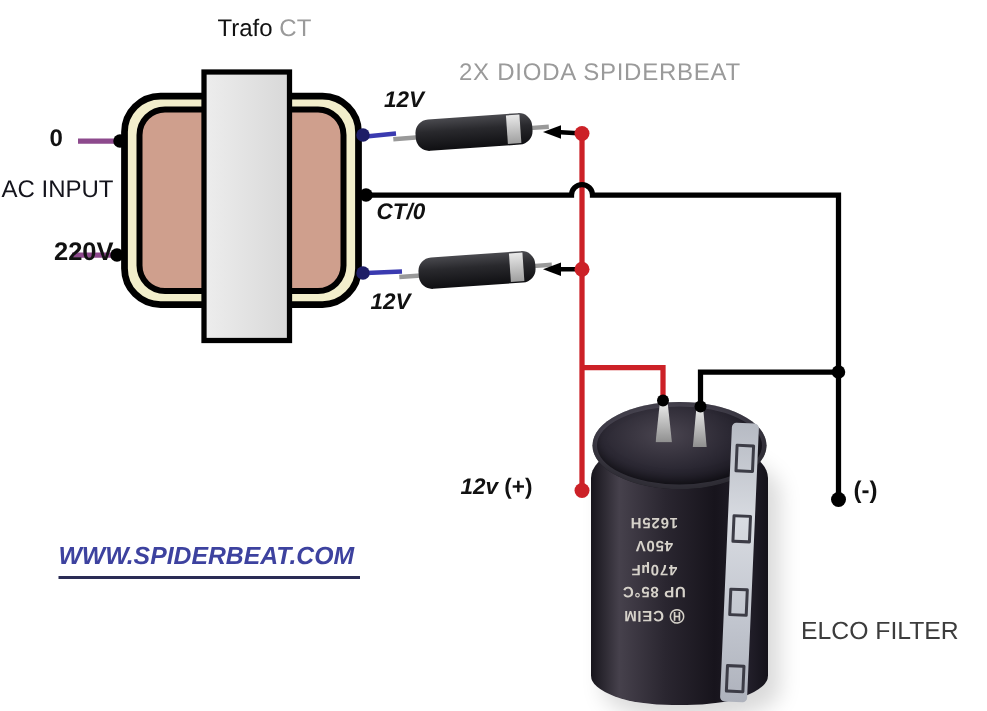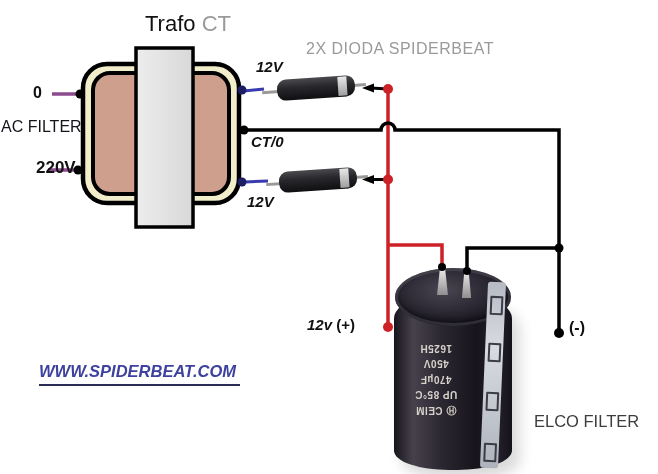--- a/index.html
+++ b/index.html
@@ -16,21 +16,21 @@
   .st-red{stroke:var(--wire-red,#cc2127);}
   .st-black{stroke:var(--wire-black,#000);}
   .st-blue{stroke:var(--wire-blue,#3a3ab0);}
   .st-purple{stroke:var(--wire-purple,#8d4a8d);}
   .st-lead{stroke:var(--lead-gray,#999);}
   .f-red{fill:var(--wire-red,#cc2127);}
   .f-black{fill:var(--wire-black,#000);}
   .f-navy{fill:var(--terminal-navy,#1d1d66);}
 
   
-  #title{left:145px;top:11px;font-size:22px;}
+  #title{left:145px;top:11px;font-size:16px;}
   #title .t2{color:var(--label-gray,#949494);}
   #dioda-label{left:306px;top:40px;font-size:16px;color:var(--label-gray,#9a9a9a);letter-spacing:.5px;}
   #v12-top{left:256px;top:58px;font-size:15px;}
   #ct0-label{left:251px;top:133px;font-size:15px;}
   #v12-bot{left:247px;top:193px;font-size:15px;}
   #zero-label{left:33px;top:84px;font-size:16px;font-weight:bold;}
   #ac-input{left:1px;top:118px;font-size:16px;color:#14141c;}
   #v220-label{left:4px;top:158px;font-size:17px;font-weight:bold;margin-left:32px;}
   #out-pos{left:307px;top:316px;font-size:15px;}
   #dc-output{left:298px;top:342px;font-size:17px;font-weight:bold;}
@@ -164,21 +164,21 @@
       <div>450V</div>
       <div>1625H</div>
     </div>
   </div>
 
   <div id="title" class="lbl"><span>Trafo</span>&nbsp;<span class="t2">CT</span></div>
 
   <div id="dioda-label" class="lbl">2X DIODA SPIDERBEAT</div>
 
   <div id="zero-label" class="lbl">0</div>
-  <div id="ac-input" class="lbl">AC FILTER</div>
+  <div id="ac-input" class="lbl">AC INPUT</div>
   <div id="v220-label" class="lbl">220V</div>
 
   <div id="v12-top" class="lbl bi">12V</div>
   <div id="ct0-label" class="lbl bi">CT/0</div>
   <div id="v12-bot" class="lbl bi">12V</div>
 
   <div id="out-pos" class="lbl"><span class="bi">12v</span>&nbsp;<span class="bold">(+)</span></div>
   <div id="neg-label" class="lbl">(-)</div>
 
   <div id="elco-label" class="lbl">ELCO FILTER</div>

